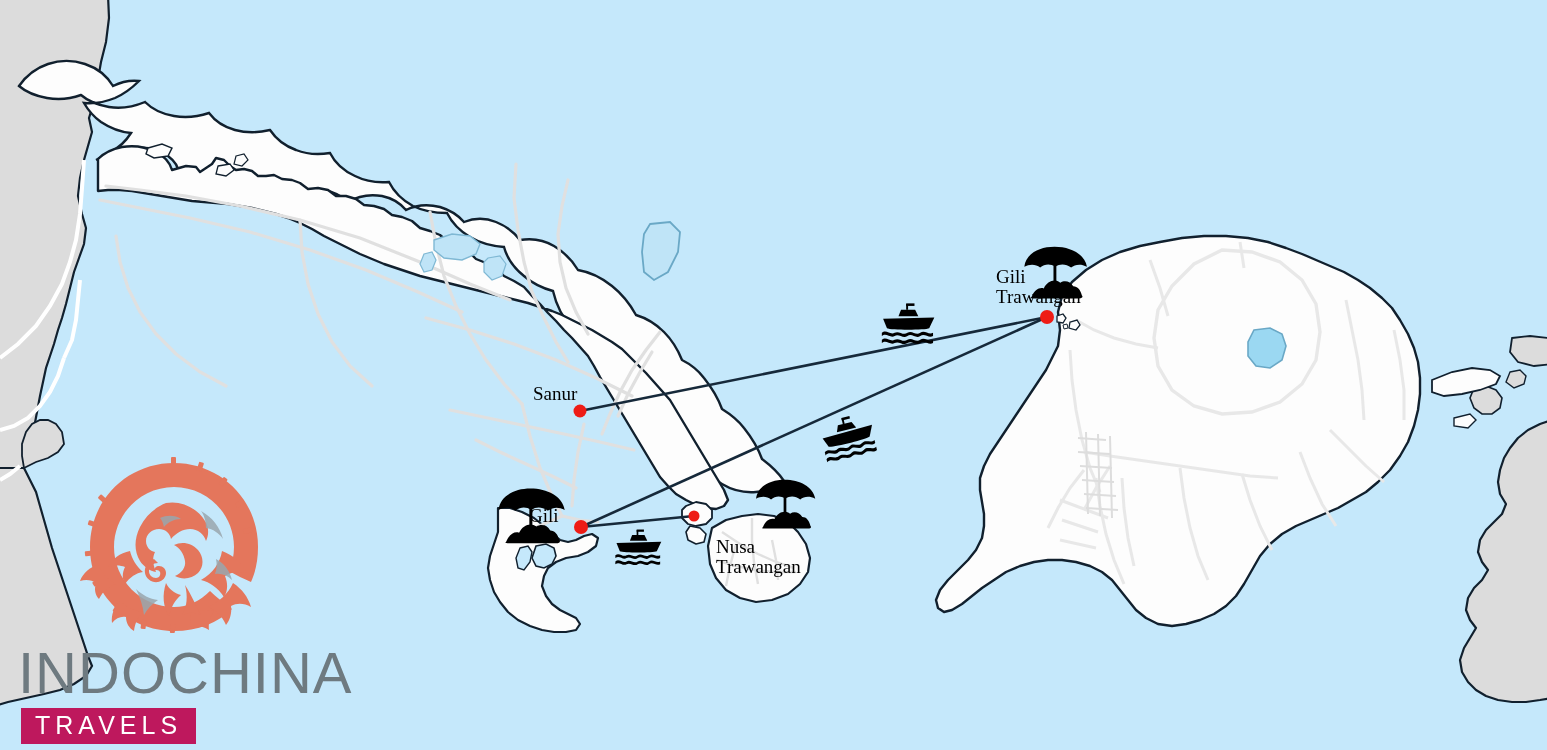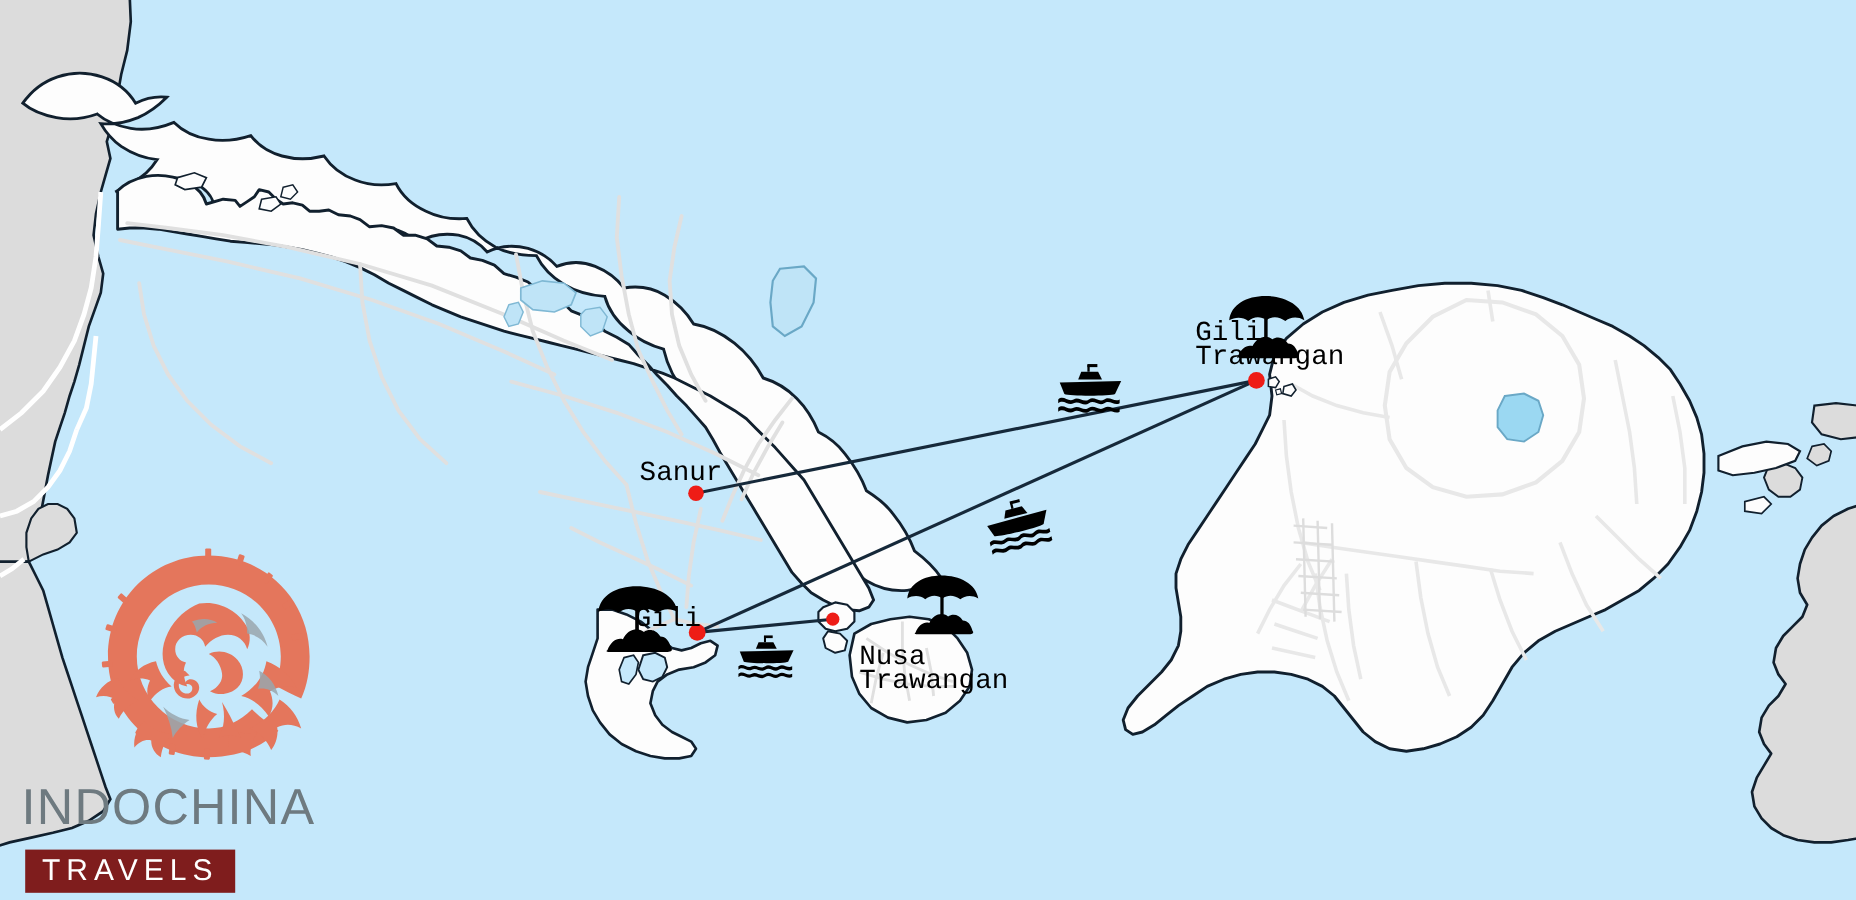--- a/index.html
+++ b/index.html
@@ -22,22 +22,22 @@
     left: 0;
     width: 1547px;
     height: 750px;
     display: block;
   }
 
   
   .place-label {
     position: absolute;
     color: #000000;
-    font-family: Liberation Mono, monospace;
-    font-size: 23px;
+    font-family: Liberation Serif, serif;
+    font-size: 19px;
     font-weight: 400;
     line-height: 20px;
     white-space: nowrap;
     letter-spacing: 0px;
     z-index: 40;
     -webkit-font-smoothing: antialiased;
   }
   .place-label .ln { display: block; }
 
   #label-ubud        { left: 533px; top: 384px; }
@@ -59,32 +59,32 @@
     left: 62px;
     top: 0px;
     width: 200px;
     height: 185px;
   }
   #brand-name {
     position: absolute;
     left: 10px;
     top: 188px;
     font-family: "Liberation Sans", sans-serif;
-    font-size: 42px;
+    font-size: 58px;
     font-weight: 400;
     letter-spacing: 1px;
     color: #6e7a80;
     line-height: 60px;
     white-space: nowrap;
   }
   #brand-sub-box {
     position: absolute;
     left: 13px;
     top: 253px;
-    background: #7f1d1d;
+    background: #be185d;
     padding: 3px 14px 5px 14px;
   }
   #brand-sub {
     font-family: "Liberation Sans", sans-serif;
     font-size: 25px;
     letter-spacing: 5px;
     color: #ffffff;
     line-height: 28px;
     white-space: nowrap;
   }

